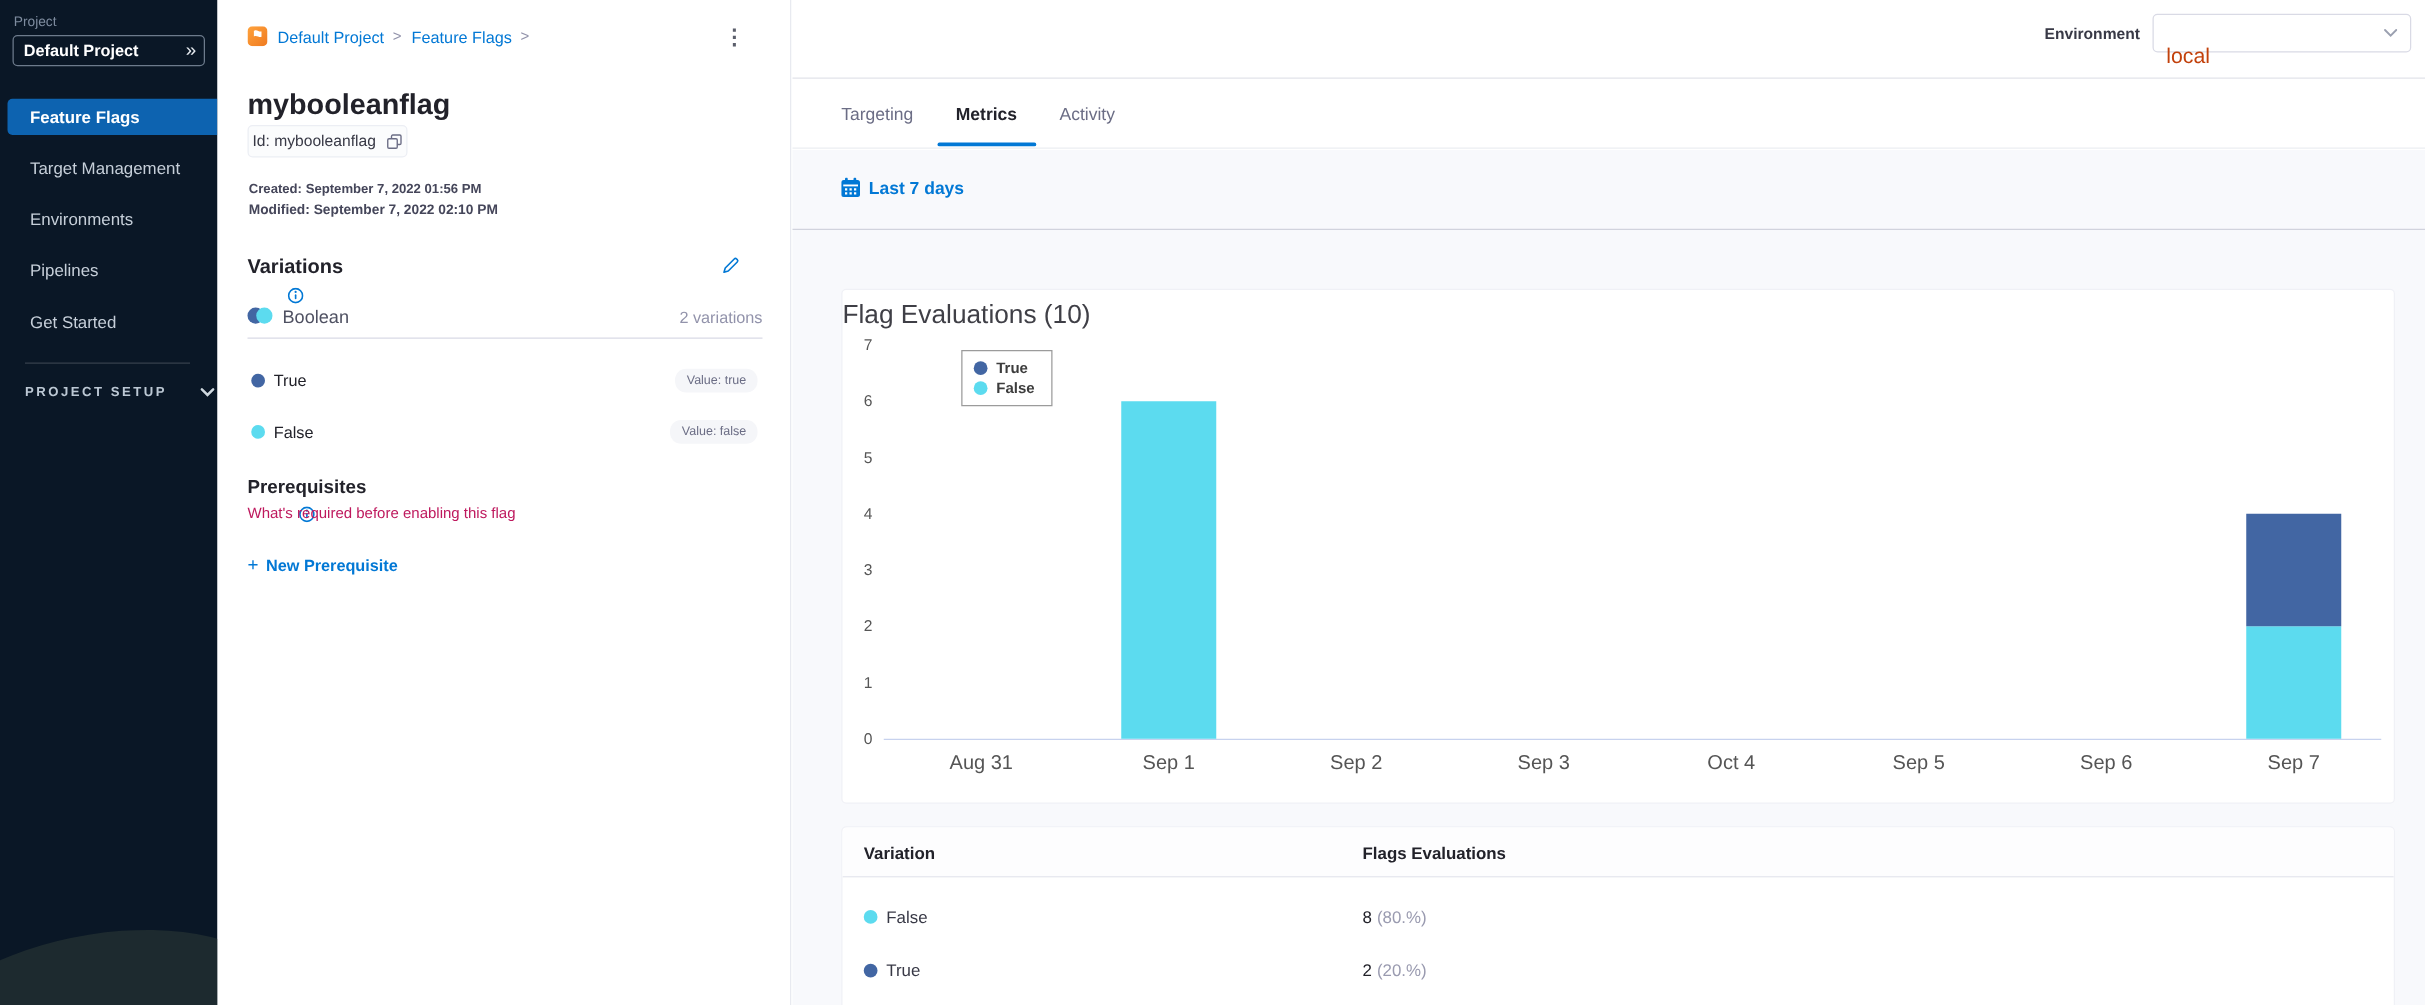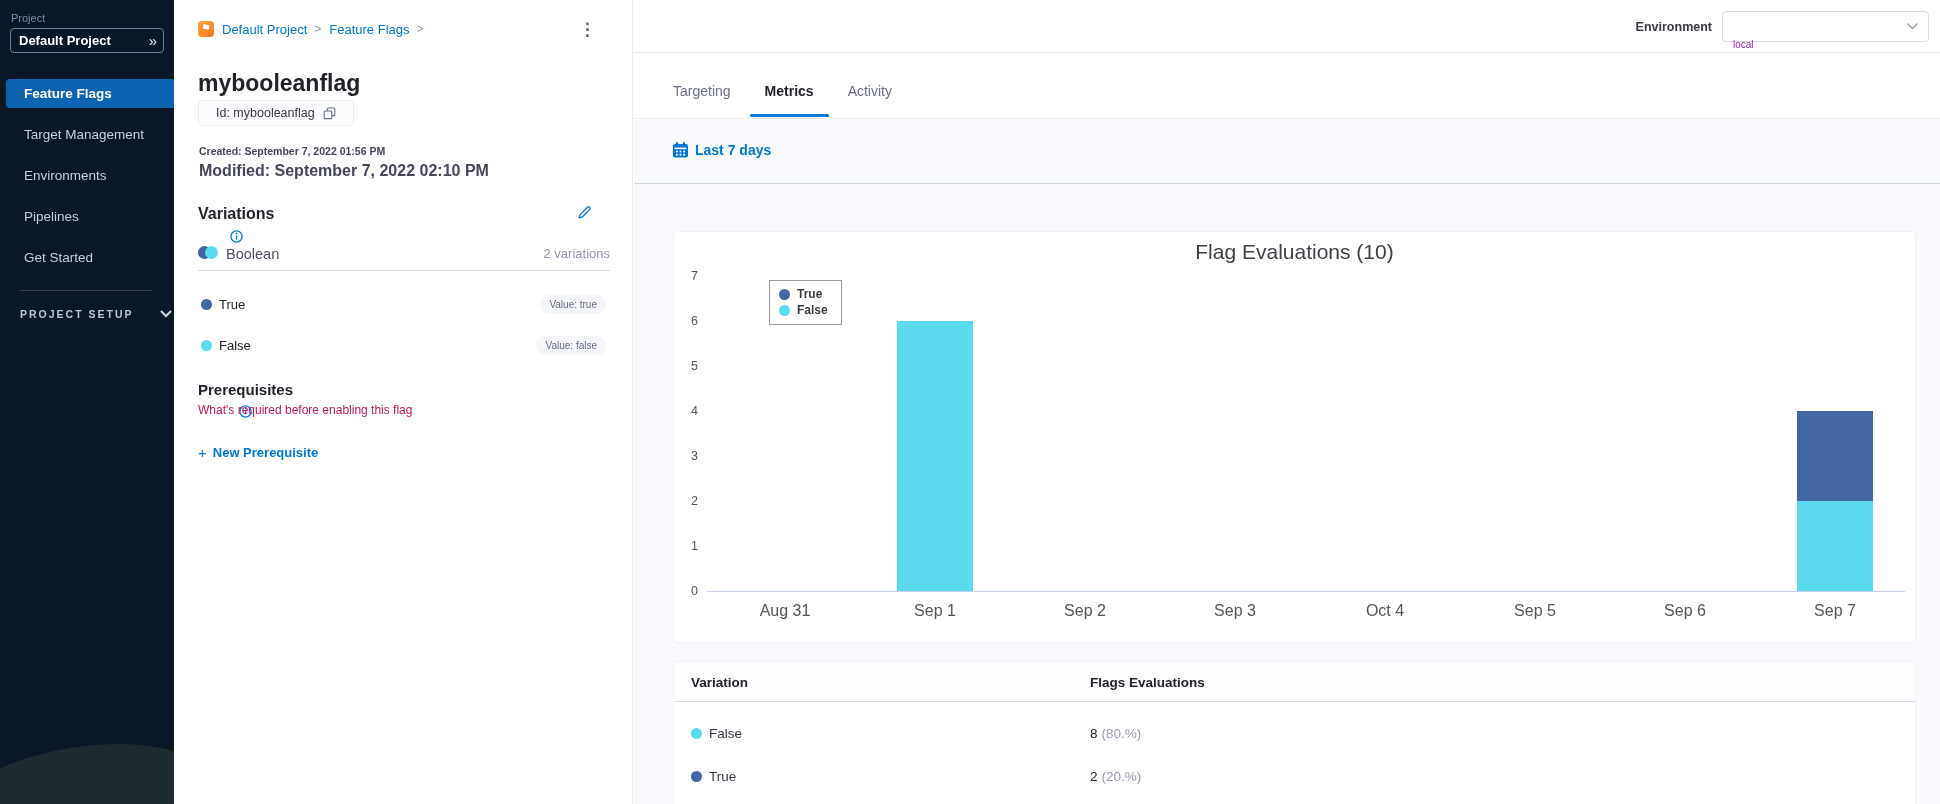--- a/index.html
+++ b/index.html
@@ -32,25 +32,25 @@
     background:#fff; border-right:1px solid #e8eaf0; }
   .crumb-row { position:absolute; left:24px; right:22px; top:20px; height:18px;
     display:flex; align-items:center; }
   .crumb-link { font-size:13px; font-weight:500; color:#0278d5; cursor:pointer; margin-left:8px; }
   .crumb-sep { font-size:12px; color:#9293ab; margin-left:7px; }
   .kebab { position:absolute; right:36px; top:22px; font-size:17px; font-weight:700;
     color:#5b5f6b; cursor:pointer; line-height:16px; }
   .flag-title { position:absolute; left:24px; top:70px; font-size:23px; font-weight:700; color:#22222a; }
   .id-chip { position:absolute; left:24px; top:100px; height:26px; background:#fbfcfd;
     border:1px solid #eceef4; border-radius:4px; display:flex; align-items:center;
-    gap:8px; padding:0 17px; }
+    gap:8px; padding:0 3px; }
   .id-chip .idtxt { font-size:12.5px; color:#383946; }
   .copy-btn { display:flex; cursor:pointer; }
   .meta1 { position:absolute; left:25px; top:145px; font-size:10.5px; font-weight:700; color:#45465a; }
-  .meta2 { position:absolute; left:25px; top:162px; font-size:16px; font-weight:700; color:#45465a; }
+  .meta2 { position:absolute; left:25px; top:162px; font-size:11px; font-weight:700; color:#45465a; }
   .sec-head { position:absolute; left:24px; display:flex; align-items:center; gap:7px;flex-direction:column; }
   .sec-head .t1 { font-size:16px; font-weight:700; color:#22222a; }
   .sec-head .t2 { font-size:15px; font-weight:700; color:#22222a; }
   .pencil { position:absolute; right:40px; top:205px; cursor:pointer; }
   .bool-row { position:absolute; left:24px; right:22px; top:246px; height:18px;
     display:flex; align-items:flex-start; }
   .venn { display:flex; align-items:center; }
   .venn .c1 { width:13px; height:13px; border-radius:50%; background:#4266a3; }
   .venn .c2 { width:13px; height:13px; border-radius:50%; background:#5cdbef; margin-left:-6px; }
   .bool-label { font-size:14.5px; color:#4f5162; margin-left:8px; flex:1; }
@@ -60,44 +60,44 @@
   .var-dot { width:11px; height:11px; border-radius:50%; }
   .var-name { font-size:13px; font-weight:500; color:#22222a; margin-left:7px; flex:1; }
   .val-chip { font-size:10px; color:#6b6d85; background:#f5f6f9; border-radius:9px; padding:4px 9px; }
   .prereq-desc { position:absolute; left:24px; top:403px; font-size:12px; color:#be185d; }
   .new-prereq { position:absolute; left:24px; top:444px; display:flex; align-items:center; gap:6px;
     color:#0278d5; font-size:13px; font-weight:600; cursor:pointer; }
   .new-prereq .plus { font-size:15px; font-weight:400; }
 
   
   .main { position:absolute; left:634px; top:0; width:1306px; height:804px; background:#fff; }
-  .main-header { position:absolute; left:0; top:0; width:100%; height:53px;
+  .main-header { position:absolute; left:0; top:0; width:100%; height:63px;
     border-bottom:1px solid #e2e4ea; background:#fff; }
   .env-wrap { position:absolute; right:11px; top:11px; display:flex; align-items:center; }
   .env-label { font-size:12.5px; font-weight:600; color:#383946; margin-right:10px; }
   .env-select { width:207px; height:31px; border:1px solid #d9dae5; border-radius:4px;
     background:#fff; display:flex; align-items:center; padding:0 10px; cursor:pointer; }
-  .env-select .val { flex:1; font-size:10px; color:#a21caf;margin-top:36px; }
+  .env-select .val { flex:1; font-size:17px; color:#c2410c;margin-top:36px; }
   .tabbar { position:absolute; left:0; top:64px; width:100%; height:55px; background:#fff;
     border-bottom:1px solid #eceef2; display:flex; align-items:center; padding-left:39px; gap:34px; }
   .tab { position:relative; font-size:14px; font-weight:500; color:#6b6d85; cursor:pointer;
     height:100%; display:flex; align-items:center; }
   .tab.active { color:#22222a; font-weight:700; }
   .tab.active::after { content:""; position:absolute; left:-15px; right:-15px; bottom:1px;
     height:3px; background:#0278d5; border-radius:2px; }
   .content { position:absolute; left:0; top:120px; width:100%; height:684px; background:#f8f9fc; }
   .range-row { position:absolute; left:39px; top:22px; display:flex; align-items:center;
     gap:7px; cursor:pointer; }
   .range-label { font-size:14px; font-weight:600; color:#0278d5; }
   .range-div { position:absolute; left:0; top:63px; width:100%; height:1px; background:#d1d3dd; }
 
   .card { position:absolute; left:39px; width:1243px; background:#fff;
     border:1px solid #f0f1f6; border-radius:4px; }
   .chart-card { top:111px; height:412px; }
-  .chart-title { position:absolute; left:0; top:8px; width:100%; text-align:center;
+  .chart-title { position:absolute; left:0; top:8px; width:100%; 
     font-size:21px; font-weight:500; color:#3f3f46; }
   .plot { position:absolute; left:33px; top:45px; width:1198px; height:315px;
     border-bottom:1px solid #c7d2ee; }
   .ytick { position:absolute; right:calc(100% + 9px); width:30px; text-align:right;
     font-size:12.5px; color:#565656; }
   .xlabel { position:absolute; top:325px; width:110px; text-align:center;
     font-size:16px; color:#555; }
   .bar { position:absolute; width:76px; }
   .legend { position:absolute; left:62px; top:3px; z-index:2; background:#fff;
     border:1px solid #9b9b9b; padding:5px 13px 6px 9px; cursor:pointer; }

